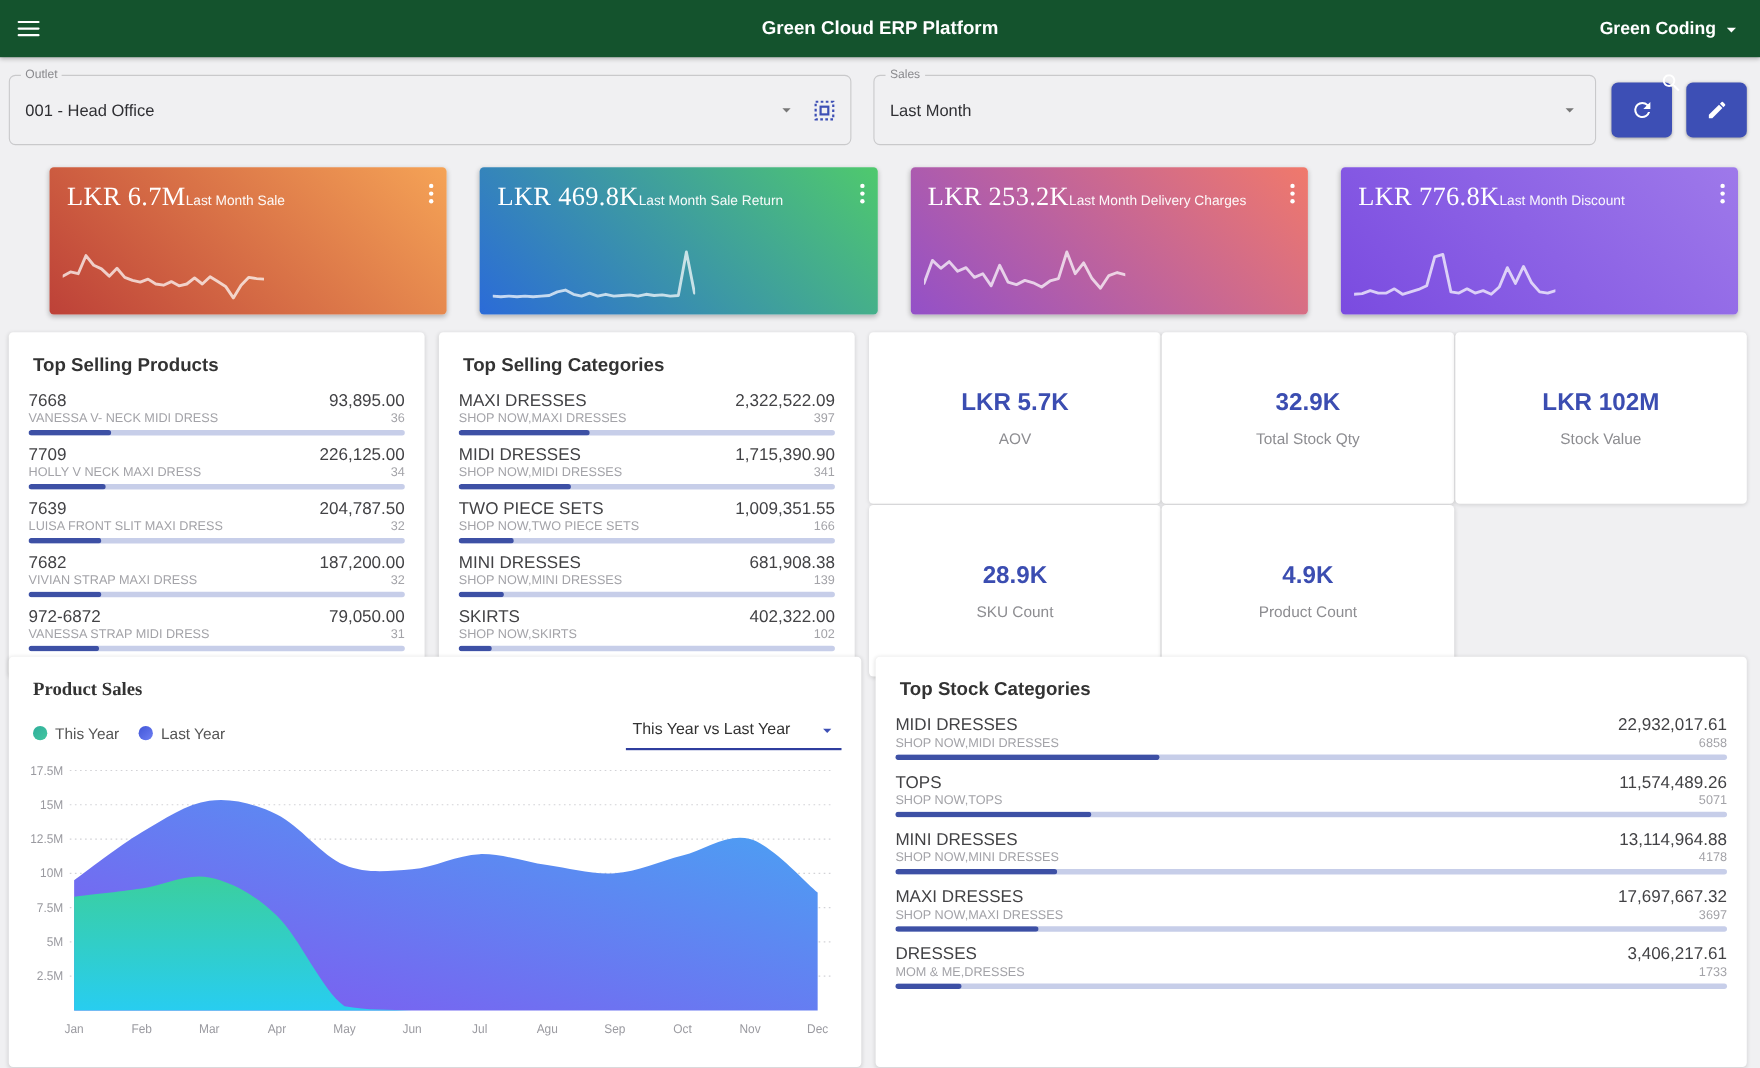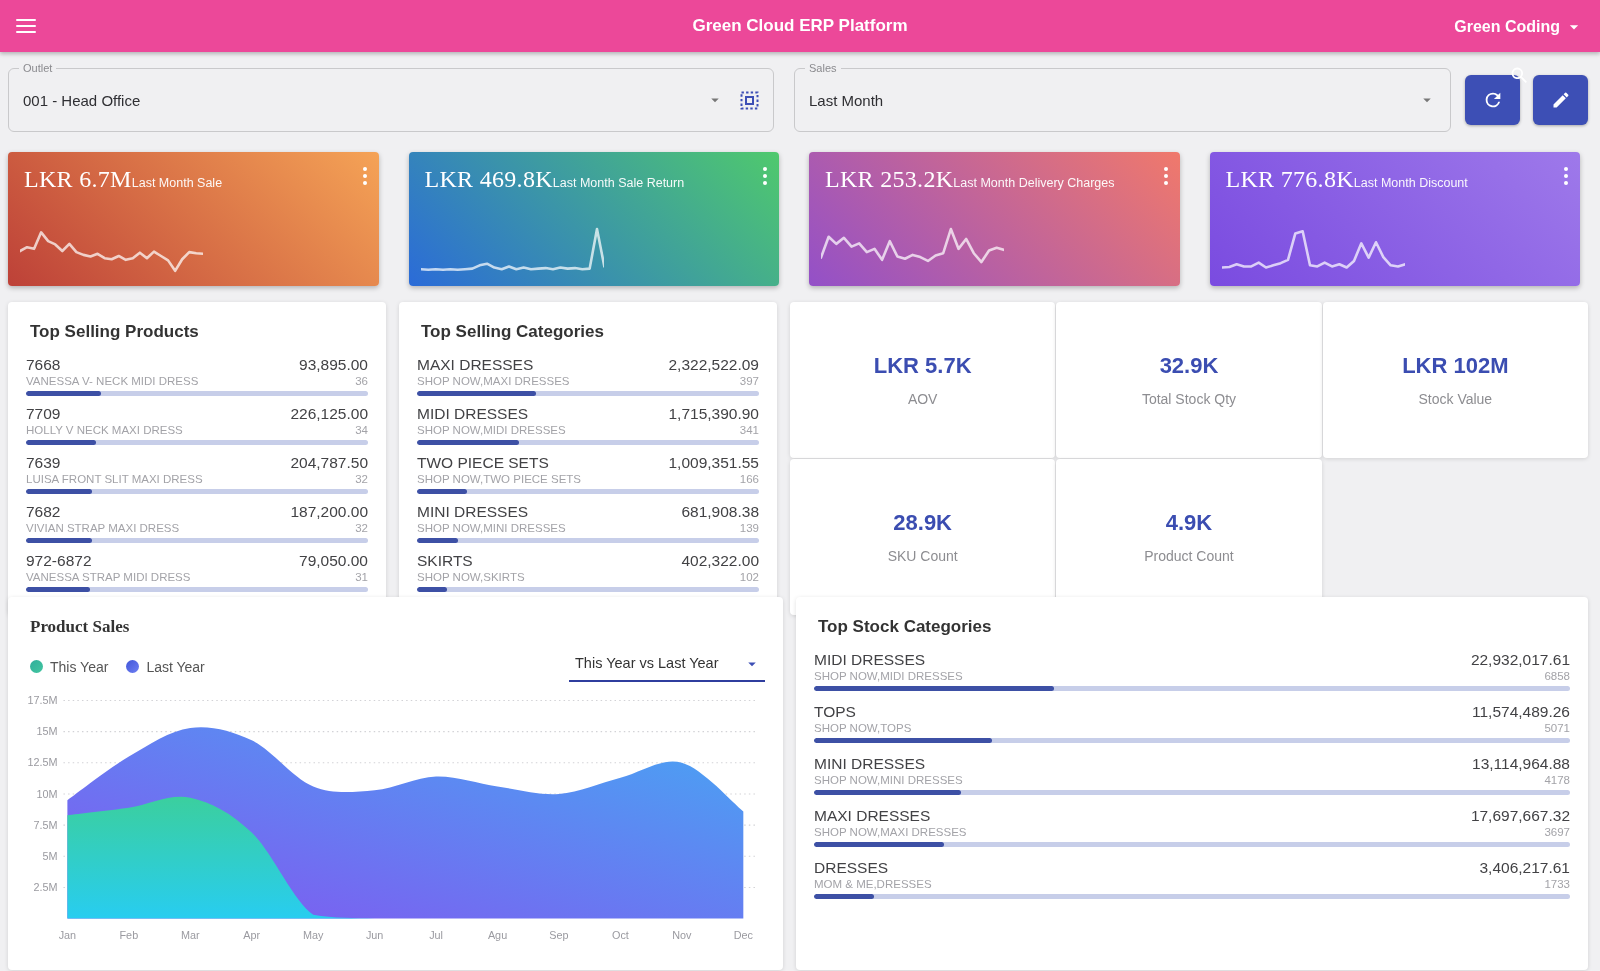--- a/index.html
+++ b/index.html
@@ -1,21 +1,21 @@
 <!DOCTYPE html>
 <html><head>
 <meta charset="utf-8">
 <style>
   * { margin:0; padding:0; box-sizing:border-box; }
   html,body { width:1600px; height:971px; overflow:hidden; }
   body { font-family:"Liberation Sans", sans-serif; background:#f0f0f2; }
   .page { width:1600px; height:971px; background:#f0f0f2; }
 
   
-  .navbar { height:52px; background:#ec4899; display:flex; align-items:center;
+  .navbar { height:52px; background:#14532d; display:flex; align-items:center;
             padding:0 16px; position:relative; box-shadow:0 2px 4px rgba(0,0,0,.25); }
   .hamburger { background:none; border:none; cursor:pointer; width:24px; }
   .hamburger span { display:block; width:20px; height:2.5px; background:#fff; margin:3.5px 0; border-radius:1px; }
   .nav-title { position:absolute; left:0; right:0; text-align:center; color:#fff;
                font-weight:bold; font-size:17px; pointer-events:none; }
   .nav-right { margin-left:auto; display:flex; align-items:center; gap:28px; color:#fff; z-index:1;flex-direction:column; }
   .nav-ic { display:flex; align-items:center; cursor:pointer; }
   .user { display:flex; align-items:center; gap:4px; font-weight:bold; font-size:16px; cursor:pointer; }
 
   
@@ -28,21 +28,21 @@
   .field .caret { margin-left:auto; display:flex; }
   .field-outlet { width:767px; margin-right:20px; }
   .field-time { width:658px; margin-right:14px; }
   .outlet-pick { margin-left:16px; display:flex; }
   .icon-btn { width:55px; height:50px; border:none; border-radius:6px; background:#3d4fb5;
               display:flex; align-items:center; justify-content:center; cursor:pointer;
               box-shadow:0 1px 3px rgba(0,0,0,.3); }
   .icon-btn + .icon-btn { margin-left:13px; }
 
   
-  .kpi-row { display:grid; grid-template-columns:repeat(4,1fr); gap:30px; padding:20px 20px 0 8px; }
+  .kpi-row { display:grid; grid-template-columns:repeat(4,1fr); gap:30px; padding:20px 20px 0 8px;margin-left:37px; }
   .kpi-card { position:relative; height:134px; border-radius:4px; color:#fff; padding:14px 16px;
               box-shadow:0 2px 5px rgba(0,0,0,.25); overflow:hidden; }
   .kpi-value { font-family:"Liberation Serif", serif; font-size:24px; letter-spacing:.3px; }
   .kpi-label { font-size:12.5px; margin-top:10px; opacity:.95; }
   .kebab { position:absolute; top:12px; right:12px; cursor:pointer; }
   .kebab i { display:block; width:4px; height:4px; border-radius:50%; background:#fff; margin:3px auto; }
   .spark { position:absolute; left:12px; right:12px; bottom:6px; height:66px; }
 
   
   .row2 { display:grid; grid-template-columns:378px 378px 1fr; gap:13px;

